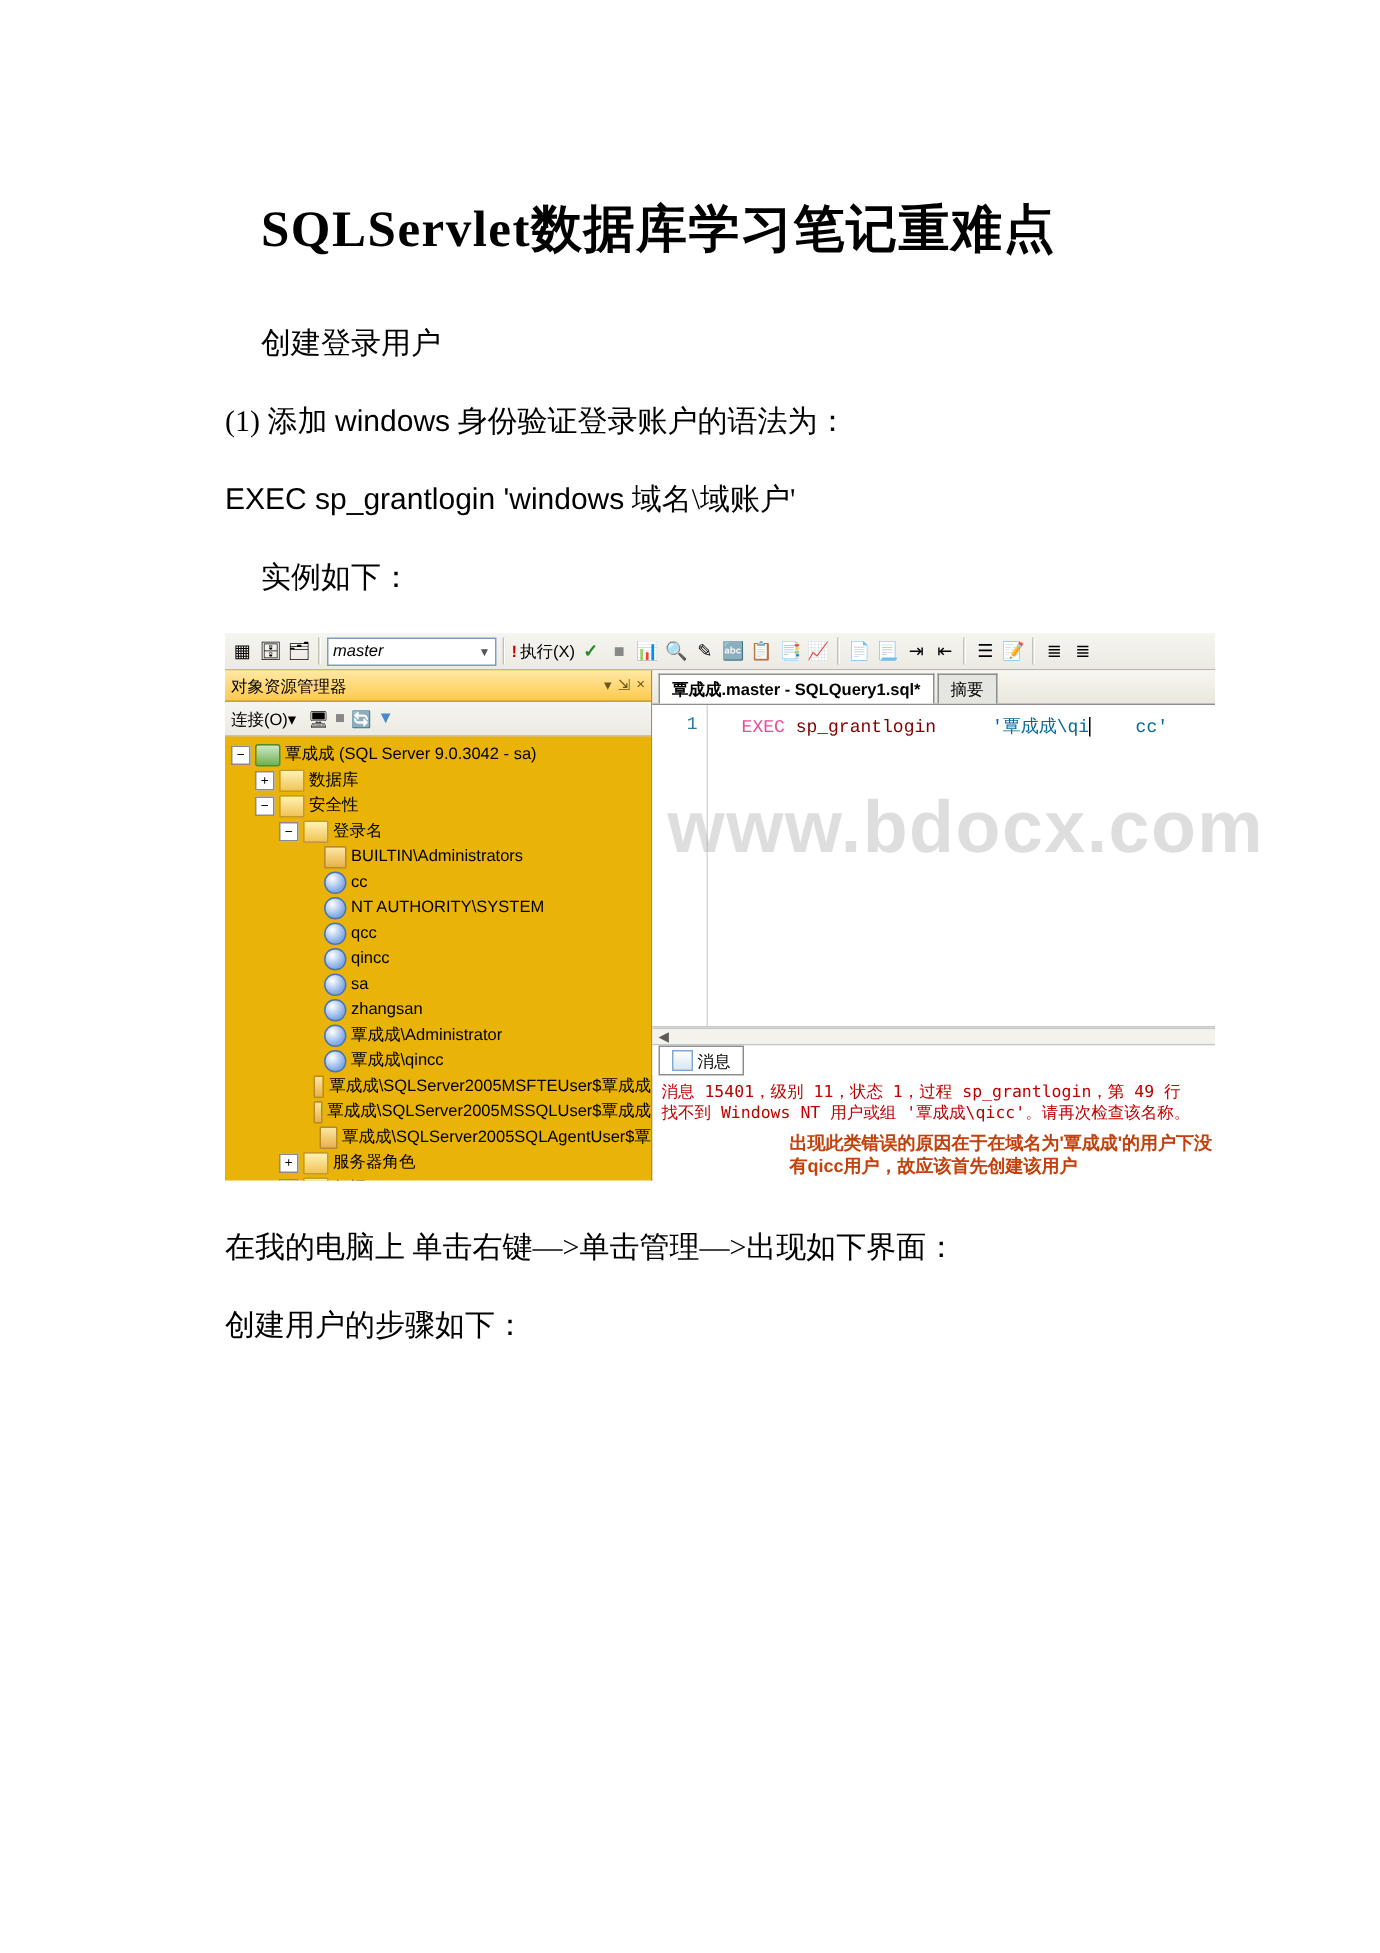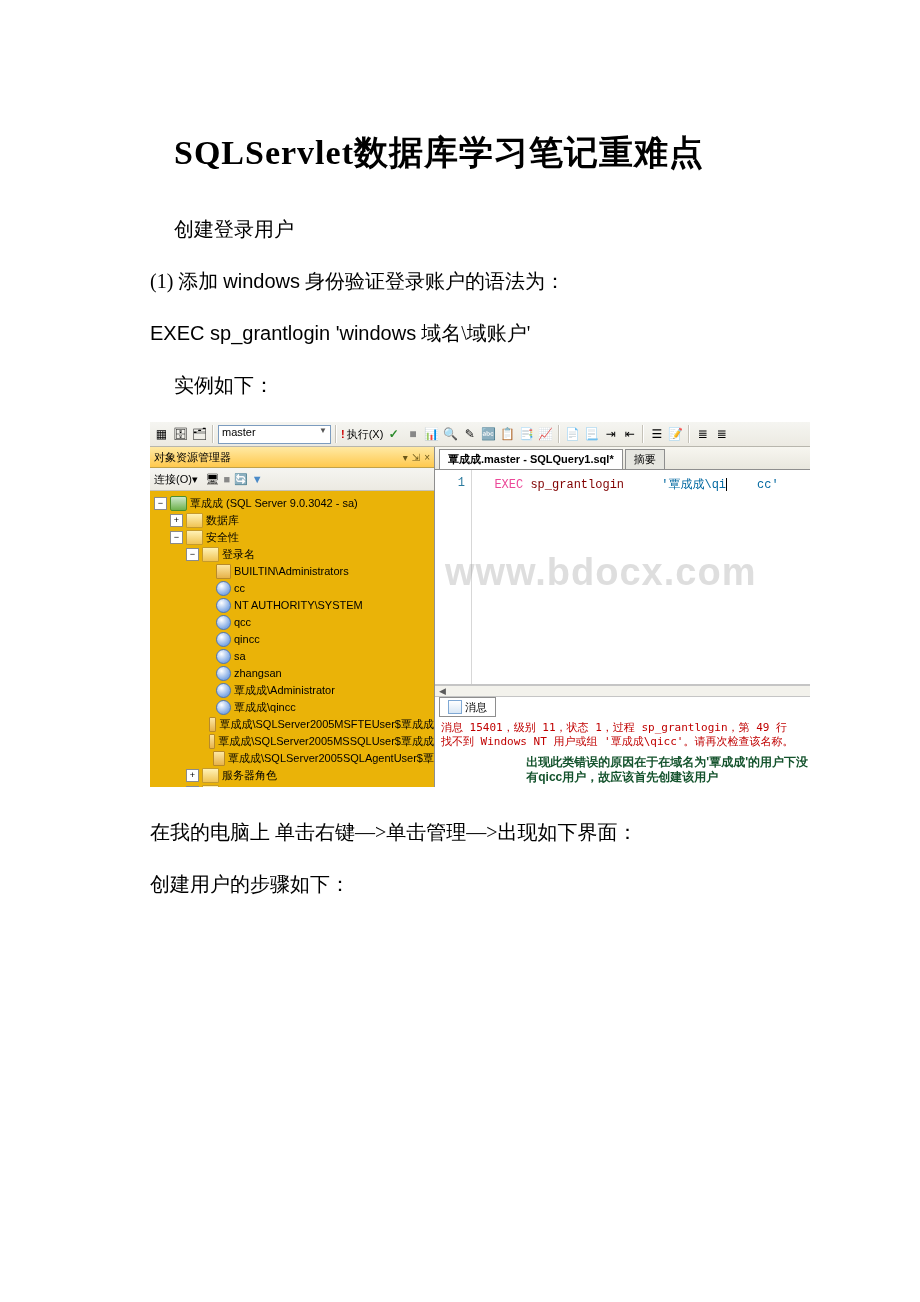--- a/index.html
+++ b/index.html
@@ -60,24 +60,25 @@
   .tb .sep {
     width: 1px; height: 18px;
     background: #c5c2b8;
     margin: 0 2px;
     border-right: 1px solid #fff;
   }
   .dbselect {
     width: 105px; height: 17px;
     border: 1px solid #7c9cbf;
     background: #fff;
-    display: inline-flex; align-items: flex-start;
+    display: inline-flex; align-items: center;
     padding: 0 3px;
     font-size: 11px;
     justify-content: space-between;
+    font-style: italic;
   }
   .dbselect .arrow {
     font-size: 8px; color: #555;
   }
   .exec .bang { color: #c00; font-weight: bold; margin-right: 2px; }
 
   
   .cols { display: flex; height: 340px; }
   .col-left {
     width: 284px;
@@ -249,35 +250,35 @@
     font-family: "SimSun", monospace;
     font-size: 11px;
     line-height: 1.3;
     color: #c00000;
     position: relative;
   }
   .callout {
     position: absolute;
     bottom: 2px;
     right: 2px;
-    color: #14532d;
+    color: #c2410c;
     font-size: 12px;
     font-weight: bold;
     font-family: "SimSun", sans-serif;
     text-align: left;
     line-height: 1.25;
     max-width: 370px;
   }
 
   .watermark {
     position: absolute;
     left: 10px;
-    bottom: 90px;
+    bottom: 104px;
     font-family: Arial, sans-serif;
-    font-size: 38px;
+    font-size: 49px;
     font-weight: bold;
     letter-spacing: 1px;
     color: rgba(160,160,160,0.35);
     pointer-events: none;
     white-space: nowrap;
   }
 </style>
 </head>
 <body>
 

